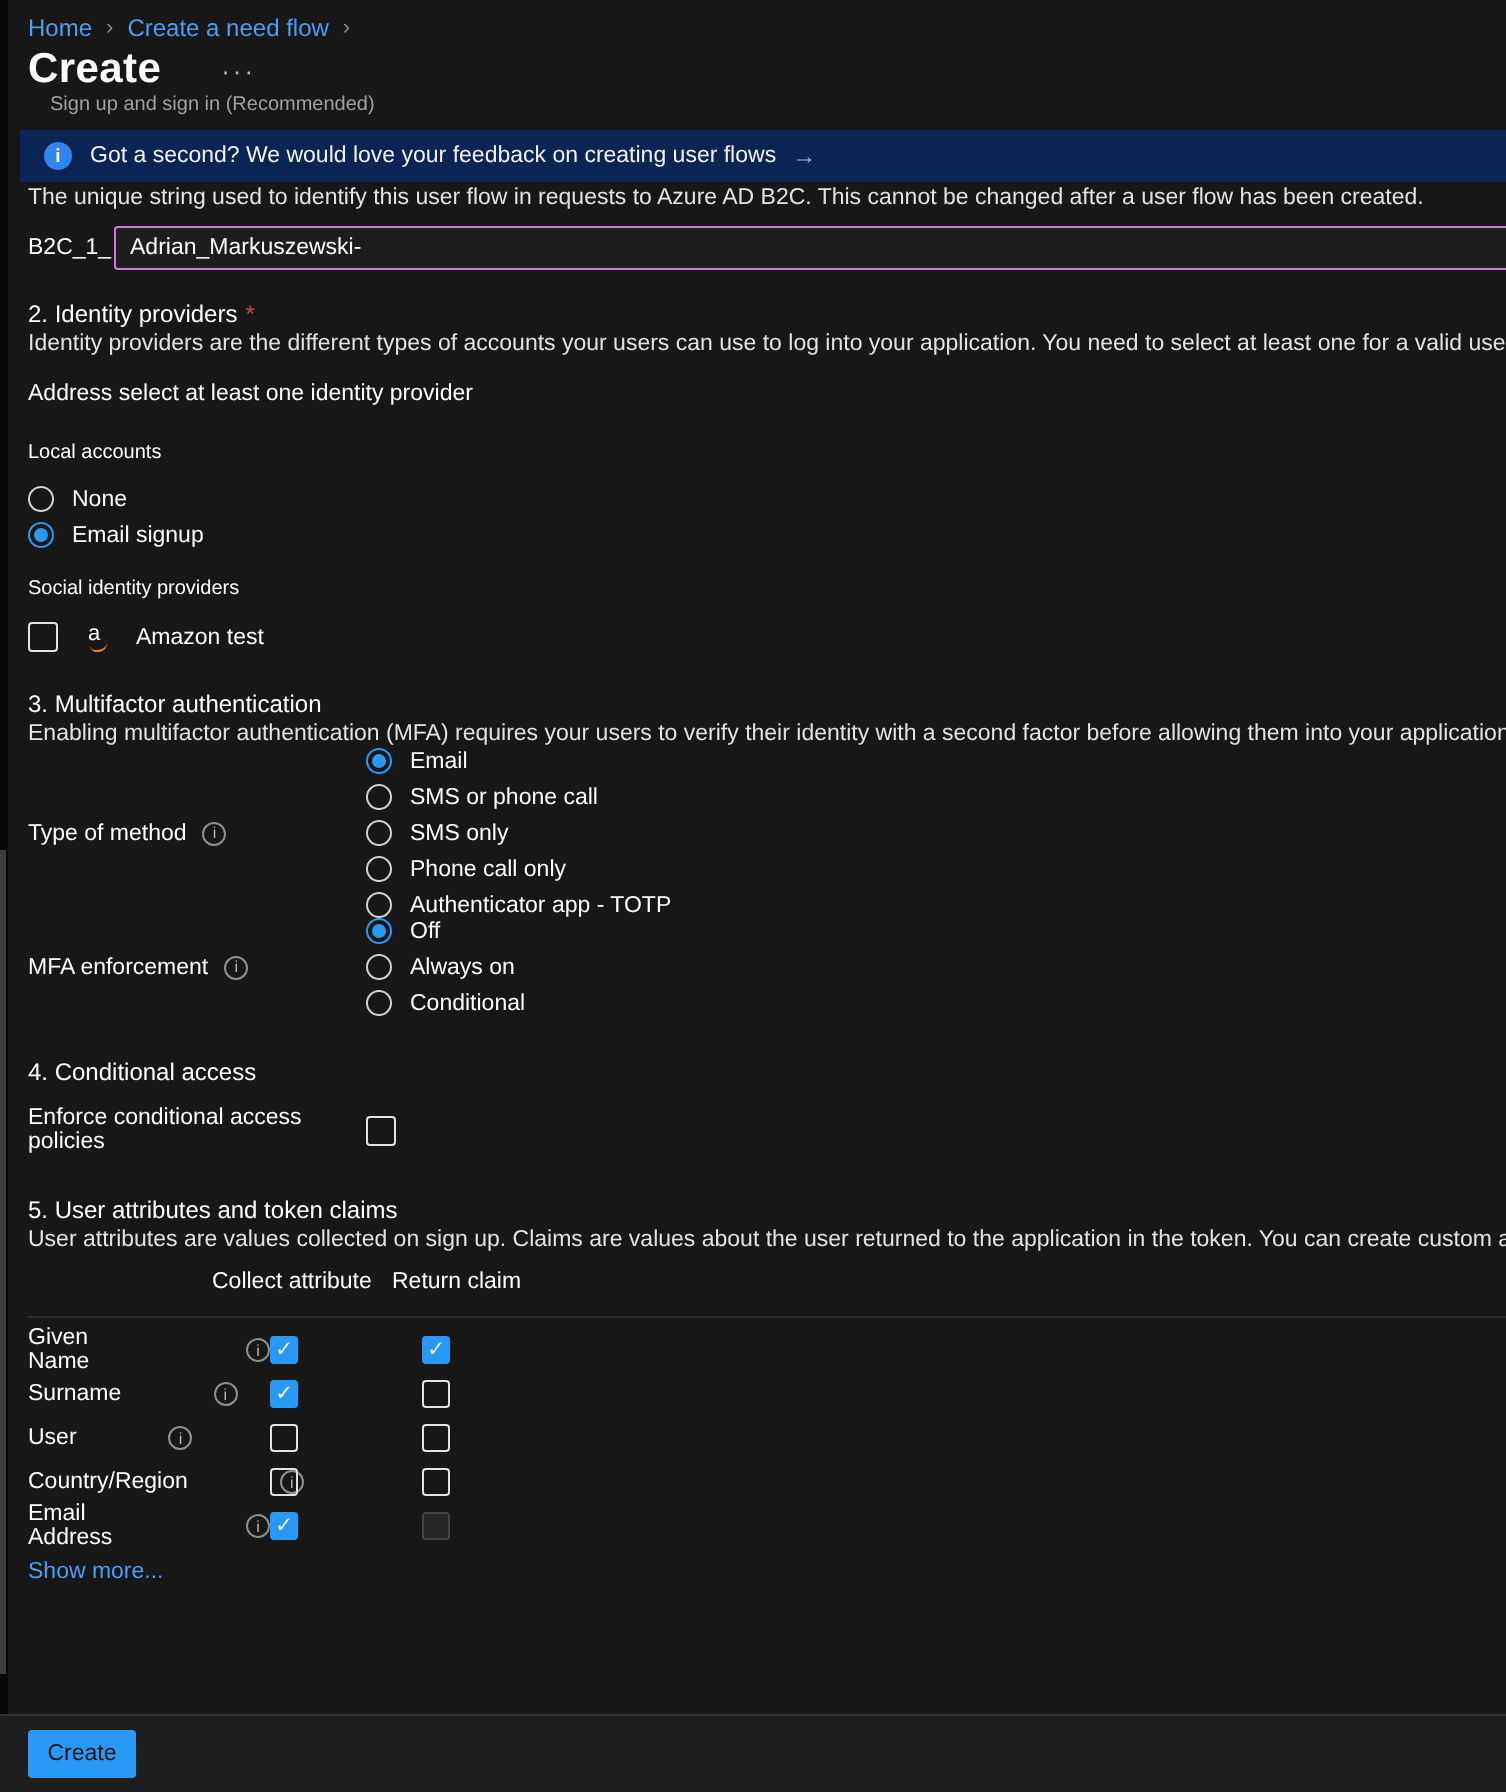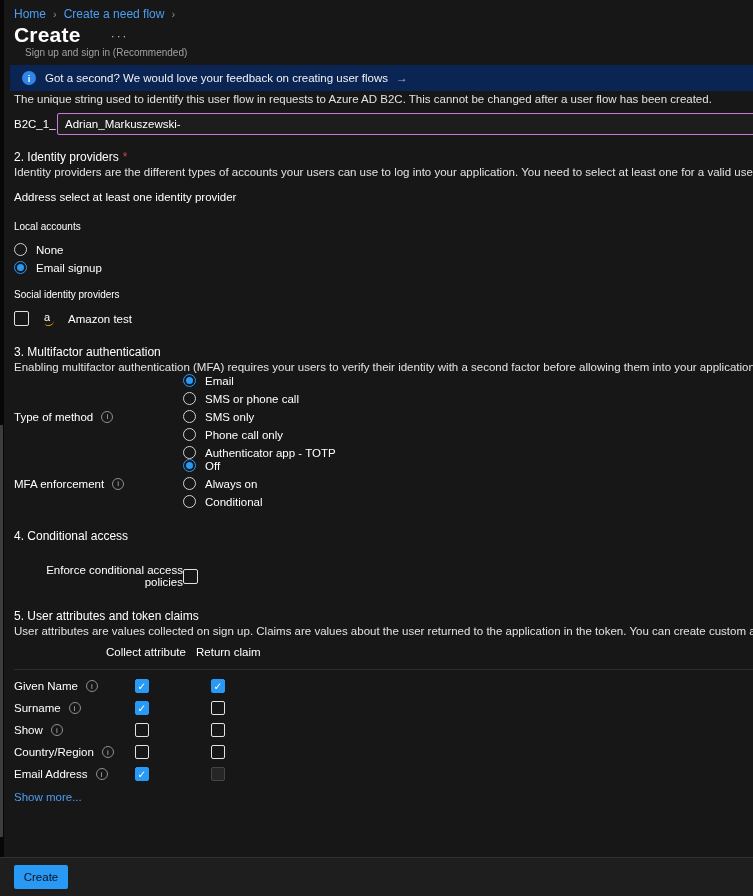--- a/index.html
+++ b/index.html
@@ -80,21 +80,21 @@
   .amazon::after { content:""; position:absolute; left:1px; bottom:0; width:9px; height:4px;
                    border-bottom:1.5px solid #f79400; border-radius:0 0 7px 5px; transform:rotate(-6deg); }
   .social-label { margin-left:12px; font-size:11.5px; }
 
   
   .attr-headers { position:relative; height:14px; margin-top:8px; font-size:11.5px; color:#fff; }
   .hdr-collect { position:absolute; left:92px; top:0; }
   .hdr-return { position:absolute; left:182px; top:0; }
   .attr-table { border-top:1px solid #2d2d2d; margin-top:9px; padding-top:5px; width:739px; }
   .attr-row { display:flex; align-items:center; height:22px; }
-  .attr-label { width:121px; flex:none; display:flex; align-items:center; font-size:11.5px; }
+  .attr-label { width:121px; flex:none; display:flex; align-items:center; font-size:11.5px;gap:38px; }
   .attr-row .cb.ret { margin-left:62px; }
   .show-more { margin-top:6px; font-size:11.5px; }
 
   
   .footer { position:absolute; left:0; bottom:0; width:753px; height:39px; background:#1e1e1e;
             border-top:1px solid #323232; display:flex; align-items:center; padding-left:14px; }
   .create-btn { width:54px; height:24px; background:#2899f5; color:#0e1116; border:none; border-radius:2px;
                 font-size:11.5px; font-family:"Liberation Sans","DejaVu Sans",sans-serif; cursor:pointer; }
 </style>
 </head>
@@ -200,21 +200,21 @@
         <span class="opt-label">Always on</span>
       </div>
       <div class="opt">
         <span class="radio"></span>
         <span class="opt-label">Conditional</span>
       </div>
     </div>
   </div>
 
   <div class="sec-head mt-xl">4. Conditional access</div>
-  <div class="form-row" style="margin-top:21px; align-items:center;text-align:right;">
+  <div class="form-row" style="margin-top:10px; align-items:center;">
     <div class="form-label">
         <span>Enforce conditional access policies</span>
       </div>
     <span class="cb"></span>
   </div>
 
   <div class="sec-head mt-xl">5. User attributes and token claims</div>
   <div class="sec-desc"><span>User attributes are values collected on sign up. Claims are values about the user returned to the application in the token. You can create custom attributes for use in your directory.</span> </div>
 
   <div class="attr-headers">
@@ -234,21 +234,21 @@
     <div class="attr-row">
       <div class="attr-label">
           <span>Surname</span>
           <span class="info">i</span>
         </div>
       <span class="cb sm on"></span>
       <span class="cb sm ret"></span>
     </div>
     <div class="attr-row">
       <div class="attr-label">
-          <span>Show</span>
+          <span>User</span>
           <span class="info">i</span>
         </div>
       <span class="cb sm"></span>
       <span class="cb sm ret"></span>
     </div>
     <div class="attr-row">
       <div class="attr-label">
           <span>Country/Region</span>
           <span class="info">i</span>
         </div>

